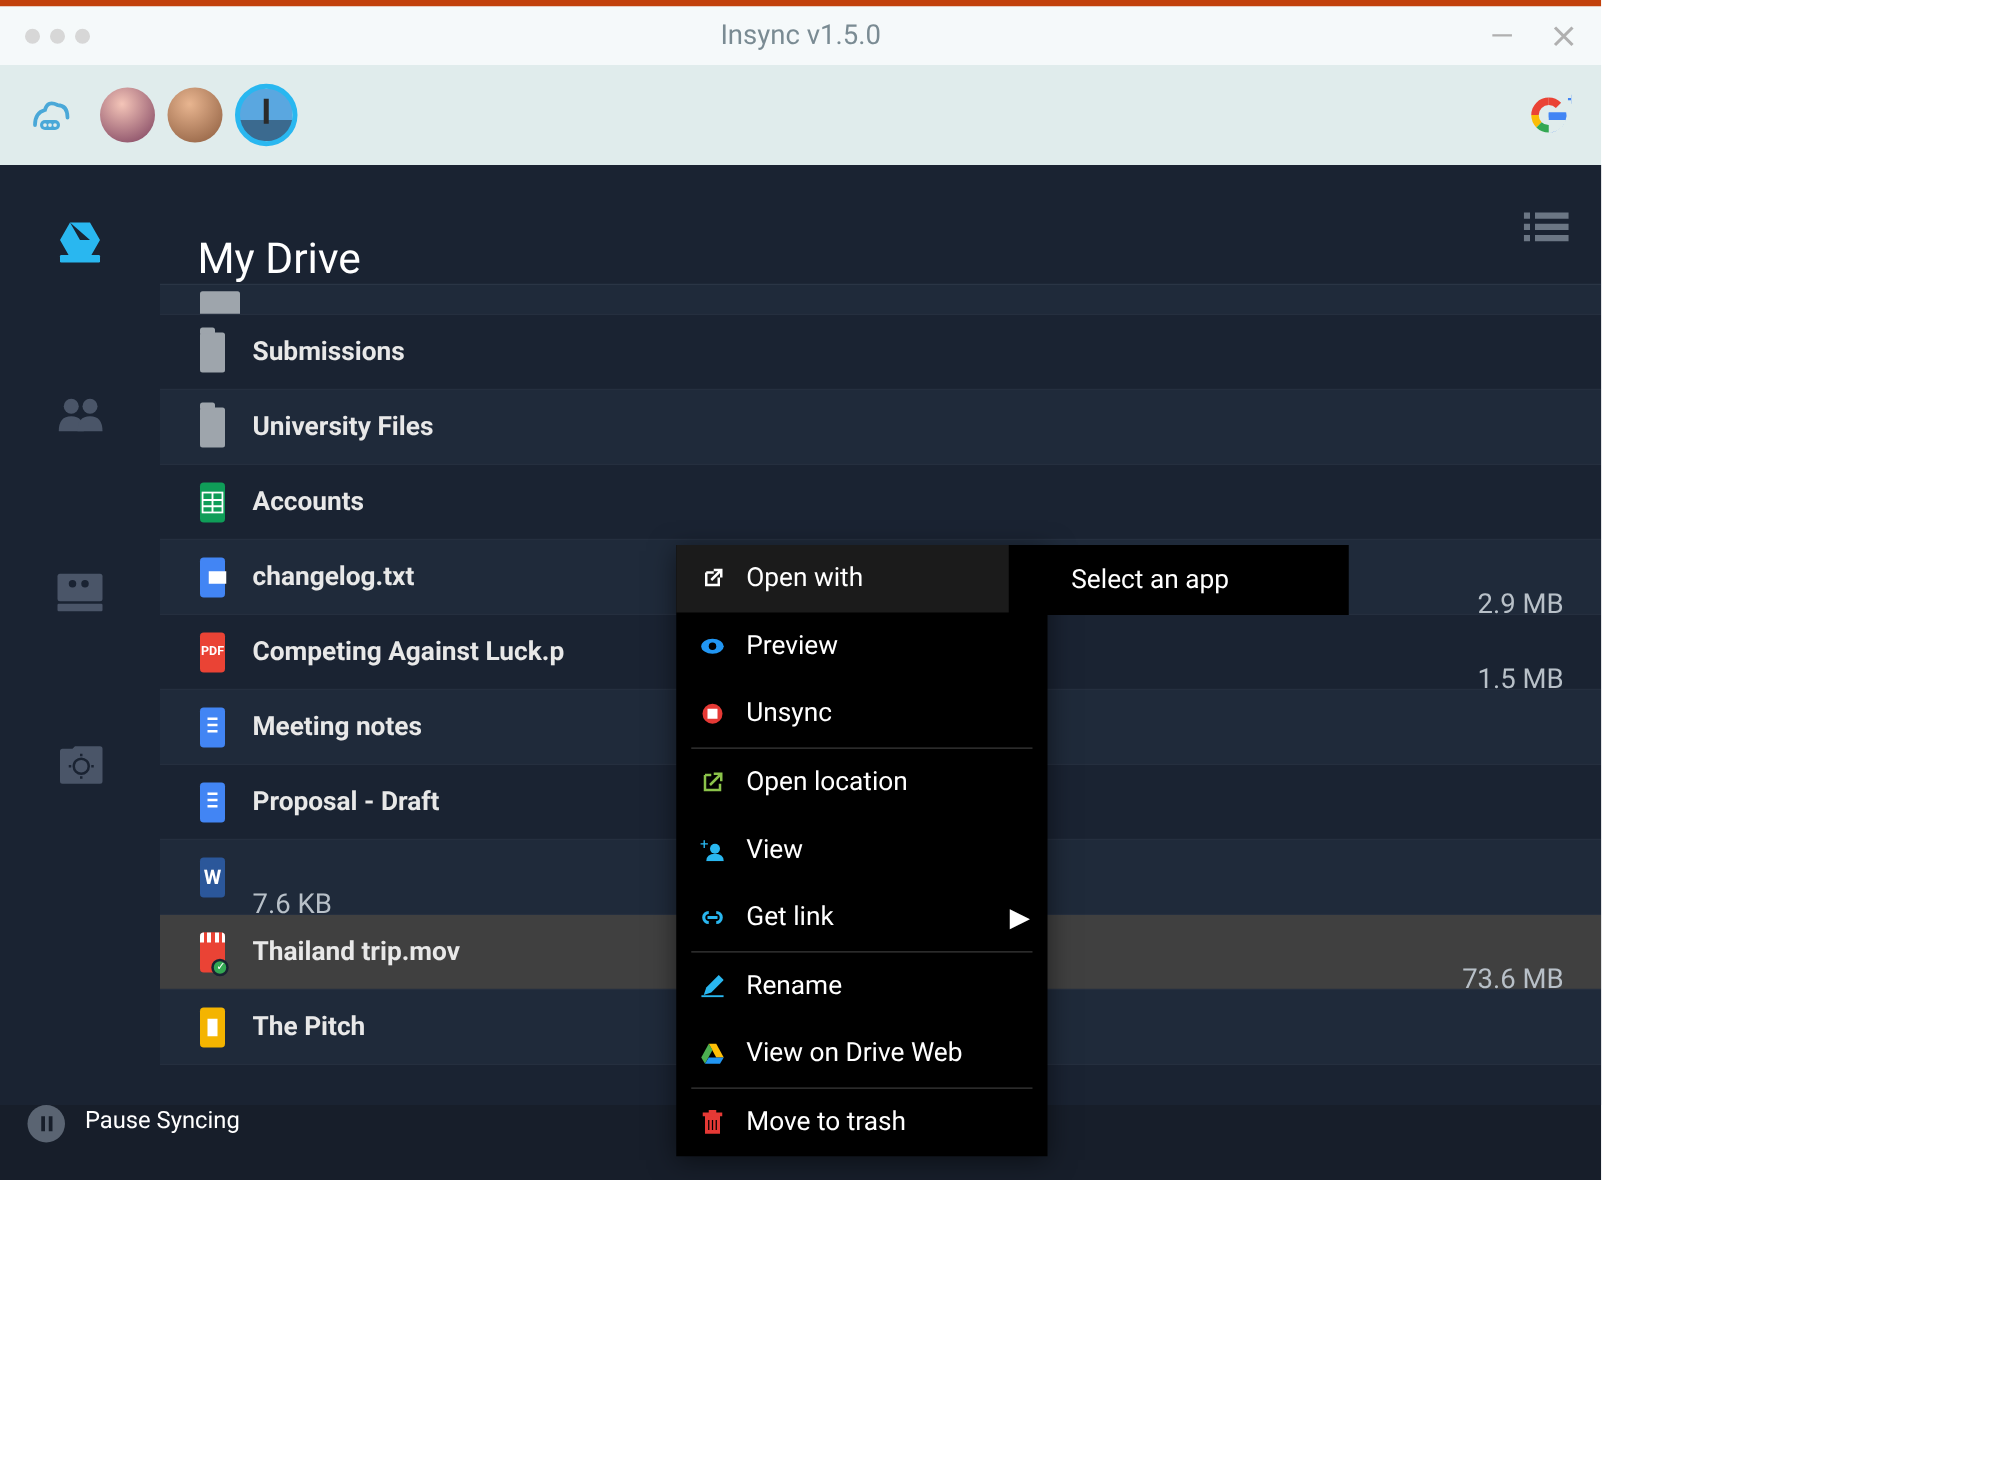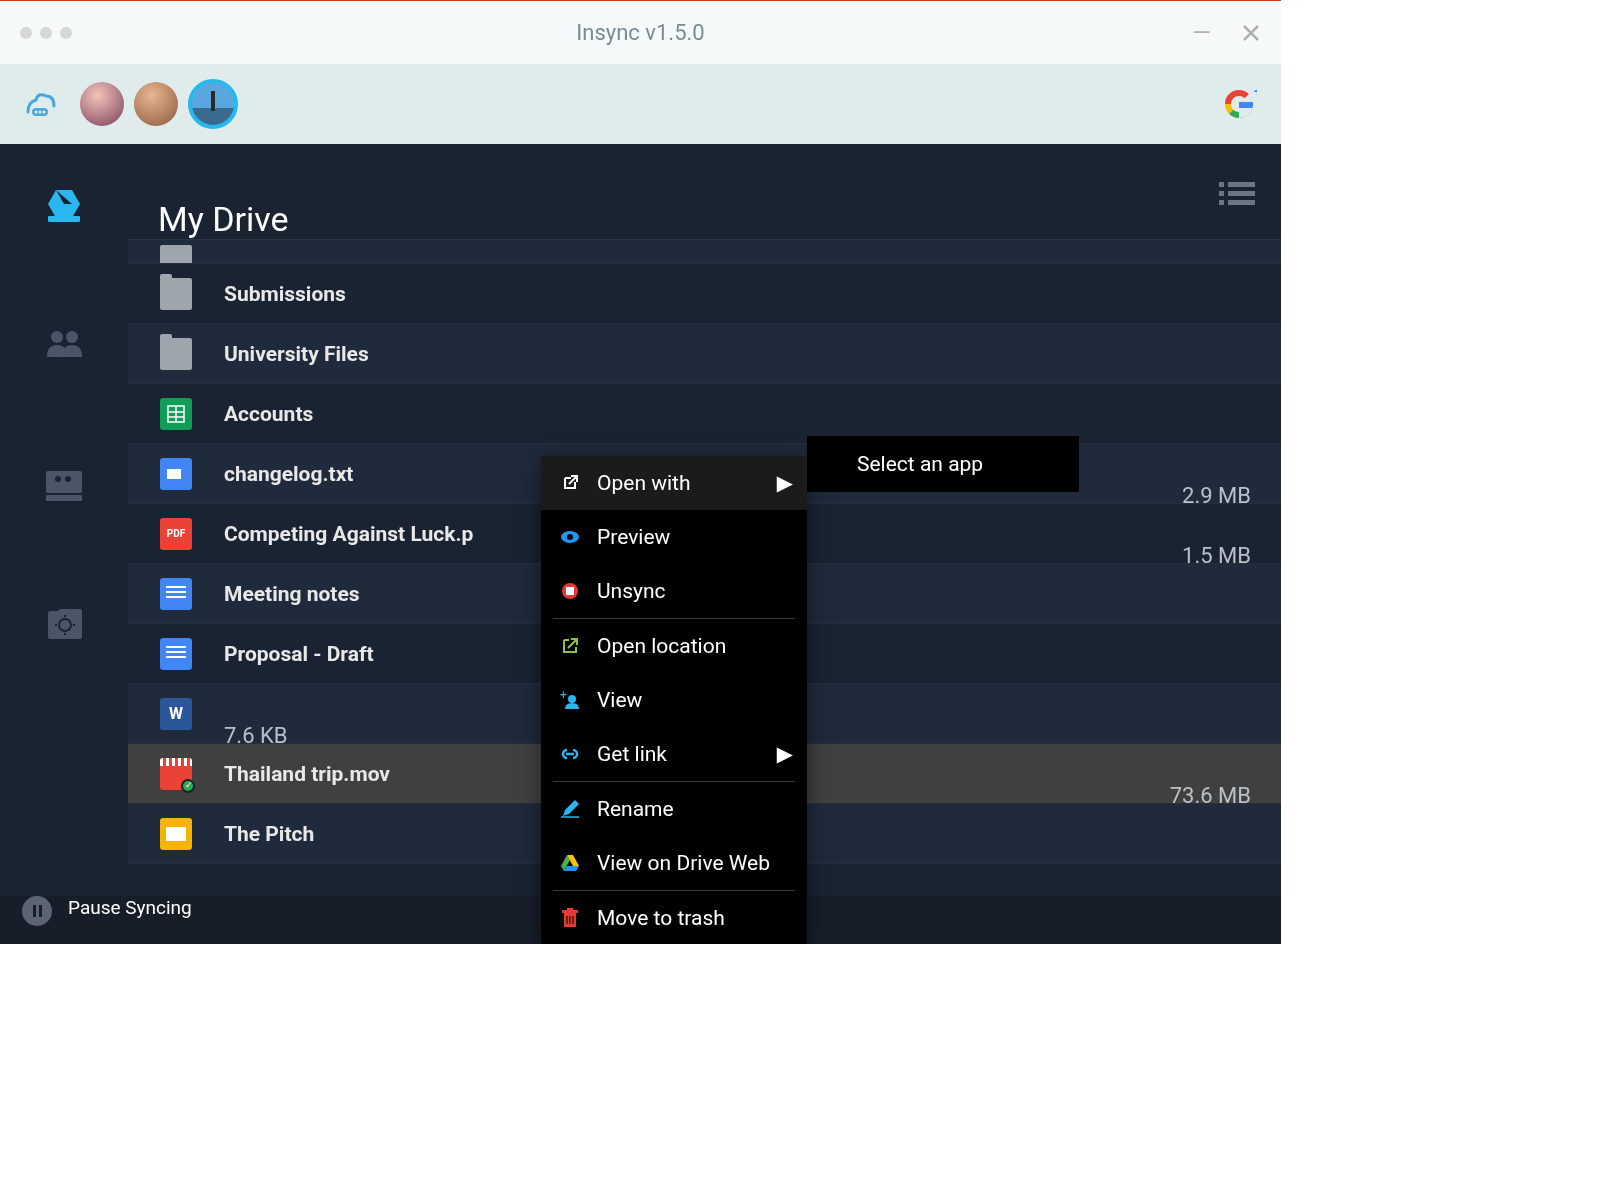--- a/index.html
+++ b/index.html
@@ -5,26 +5,26 @@
     * { margin: 0; padding: 0; box-sizing: border-box; }
     body {
       font-family: -apple-system, BlinkMacSystemFont, "Segoe UI", Roboto, sans-serif;
       background: #fff;
       width: 1281px;
       height: 944px;
       overflow: hidden;
       position: relative;
     }
     .titlebar {
-      height: 64px;
+      height: 52px;
       background: #f5f9fa;
       display: flex;
       align-items: center;
       position: relative;
-      border-top: 1px solid #c2410c;
+      border-top: 5px solid #c2410c;
     }
     .traffic-lights {
       display: flex;
       gap: 8px;
       margin-left: 20px;
     }
     .traffic-light {
       width: 12px;
       height: 12px;
       border-radius: 50%;
@@ -145,23 +145,23 @@
       display: flex;
       align-items: center;
       padding: 0 30px 0 32px;
       border-bottom: 1px solid #252f3f;
       cursor: pointer;
     }
     .file-row:nth-child(odd) { background: #1f2a3a; }
     .file-row:nth-child(even) { background: #1a2332; }
     .file-row.highlighted { background: #404040; }
     .file-icon {
-      width: 32px;
+      width: 20px;
       height: 32px;
-      margin-right: 32px;
+      margin-right: 22px;
       flex-shrink: 0;
       display: flex;
       align-items: center;
       justify-content: center;
       border-radius: 3px;
     }
     .file-name {
       color: #e8e8e8;
       font-size: 21px;
       flex: 1;
@@ -179,25 +179,24 @@
       padding: 0 30px 0 32px;
       background: #1f2a3a;
       border-bottom: 1px solid #252f3f;
     }
     .row-partial .file-icon { width:32px; height:18px; margin-right:22px; background:#9ea5ac; border-radius:2px 2px 0 0; }
     
     .context-menu {
       position: absolute;
       left: 541px;
       top: 436px;
-      width: 266px;
+      width: 297px;
       background: #000;
       z-index: 100;
       box-shadow: 0 4px 20px rgba(0,0,0,0.5);
-      margin-top: 20px;
     }
     .context-item {
       height: 54px;
       display: flex;
       align-items: center;
       padding: 0 18px;
       cursor: pointer;
       color: #fff;
       font-size: 21px;
       position: relative;

